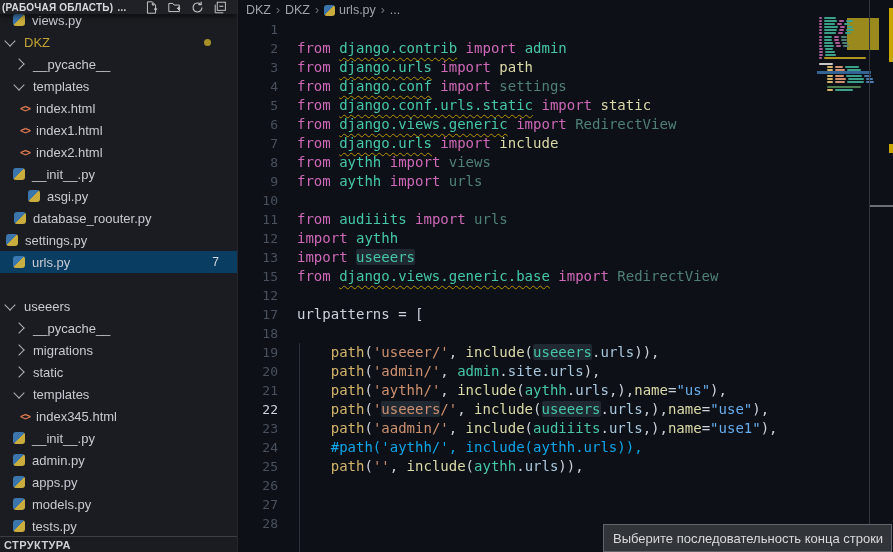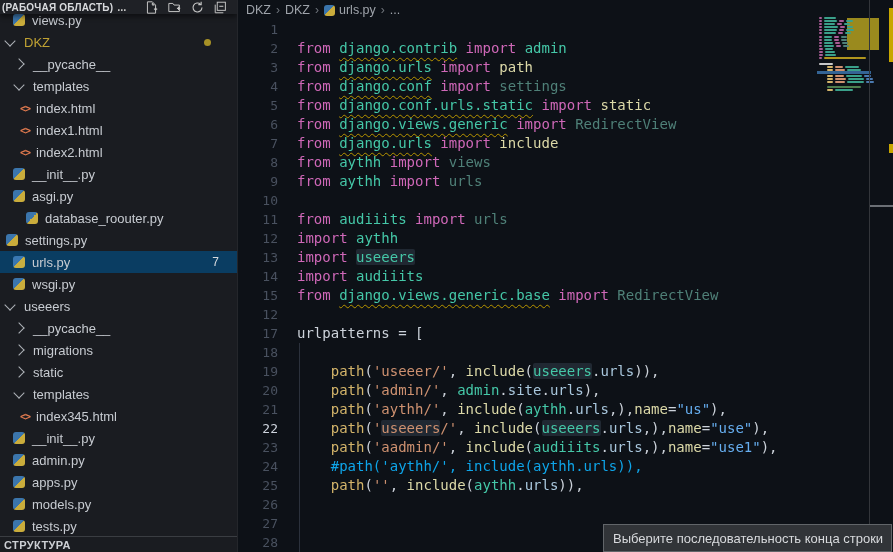--- a/index.html
+++ b/index.html
@@ -100,40 +100,36 @@
         <span class="lbl">index1.html</span>
       </div>
       <div class="row" style="top: 141px; padding-left: 20px;">
         <span class="ic-html">&lt;&gt;</span>
         <span class="lbl">index2.html</span>
       </div>
       <div class="row" style="top: 163px; padding-left: 13px;">
         <span class="ic-py"></span>
         <span class="lbl">__init__.py</span>
       </div>
-      <div class="row" style="top: 185px; padding-left: 13px;">
+      <div class="row" style="top: 185px; padding-left: 28px;">
         <span class="ic-py"></span>
         <span class="lbl">asgi.py</span>
       </div>
-      <div class="row" style="top: 207px; padding-left: 26px;">
+      <div class="row" style="top: 207px; padding-left: 14px;">
         <span class="ic-py"></span>
         <span class="lbl">database_roouter.py</span>
       </div>
       <div class="row" style="top: 229px; padding-left: 6px;">
         <span class="ic-py"></span>
         <span class="lbl">settings.py</span>
       </div>
       <div class="row sel" style="top: 251px; padding-left: 13px;">
         <span class="ic-py"></span>
         <span class="lbl">urls.py</span>
         <span class="badge">7</span>
-      </div>
-      <div class="row" style="top: 273px; padding-left: 13px;">
-        <span class="ic-py"></span>
-        <span class="lbl">wsgi.py</span>
       </div>
       <div class="row" style="top: 295px; padding-left: 4px;">
         <span class="chev open"></span>
         <span class="lbl">useeers</span>
       </div>
       <div class="row" style="top: 317px; padding-left: 13px;">
         <span class="chev closed"></span>
         <span class="lbl">__pycache__</span>
       </div>
       <div class="row" style="top: 339px; padding-left: 13px;">
@@ -266,24 +262,20 @@
         <span class="ln">11</span>
         <span class="ct"><span class="tk-k">from</span><span class="tk-w"> </span><span class="tk-m">audiiits</span><span class="tk-w"> </span><span class="tk-k">import</span><span class="tk-w"> </span><span class="tk-dim">urls</span></span>
       </div>
       <div class="cl">
         <span class="ln">12</span>
         <span class="ct"><span class="tk-k">import</span><span class="tk-w"> </span><span class="tk-m">aythh</span></span>
       </div>
       <div class="cl">
         <span class="ln">13</span>
         <span class="ct"><span class="tk-k">import</span><span class="tk-w"> </span><span class="tk-m hl">useeers</span></span>
-      </div>
-      <div class="cl">
-        <span class="ln">14</span>
-        <span class="ct"><span class="tk-k">import</span><span class="tk-w"> </span><span class="tk-m">audiiits</span></span>
       </div>
       <div class="cl">
         <span class="ln">15</span>
         <span class="ct"><span class="tk-k">from</span><span class="tk-w"> </span><span class="tk-m wavy">django.views.generic.base</span><span class="tk-w"> </span><span class="tk-k">import</span><span class="tk-w"> </span><span class="tk-dim">RedirectView</span></span>
       </div>
       <div class="cl">
         <span class="ln">12</span>
         <span class="ct"></span>
       </div>
       <div class="cl">

